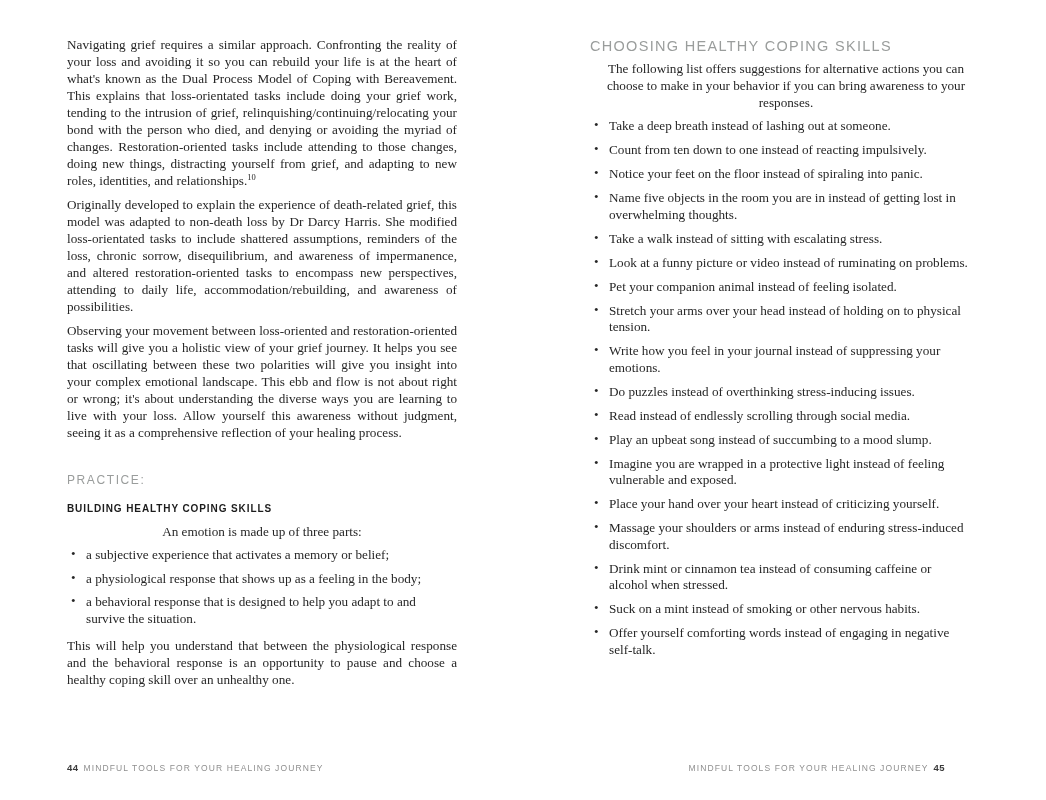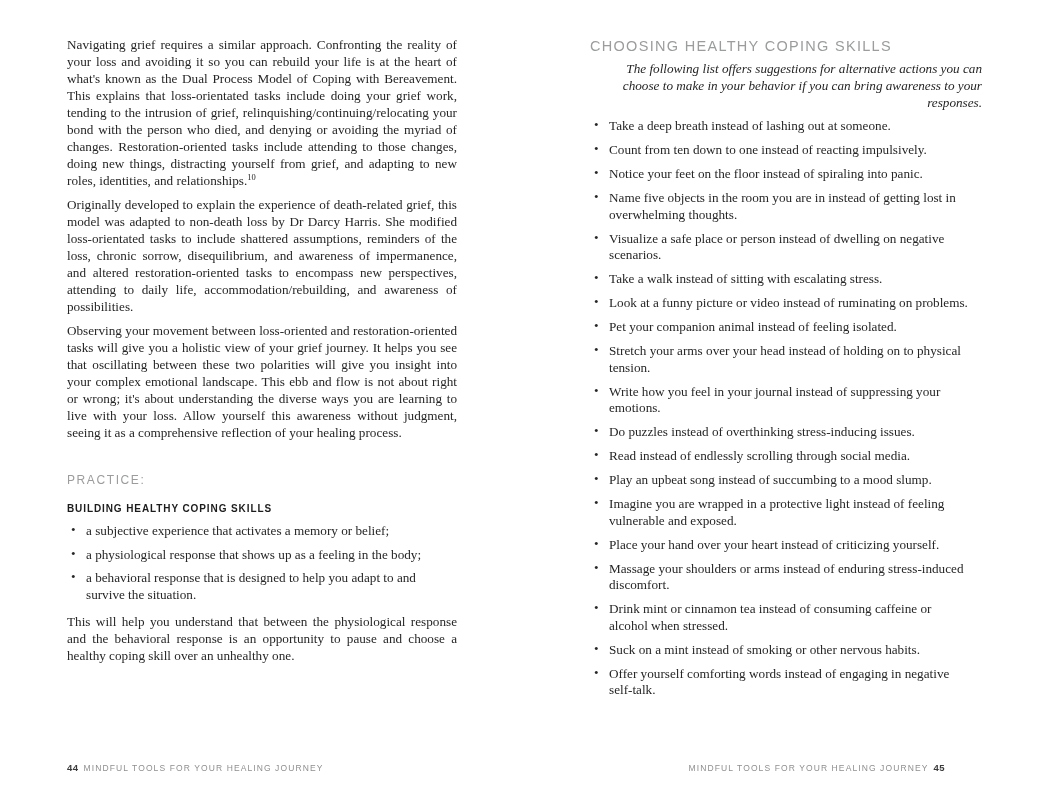--- a/index.html
+++ b/index.html
@@ -15,21 +15,21 @@
   .col { position: absolute; }
   .col-left  { left: 67px;  top: 36px; width: 390px; }
   .col-right { left: 590px; top: 38px; width: 392px; }
 
   .body-text {
     font-size: 13.2px;
     line-height: 17px;
     text-align: justify;
     margin: 0 0 7px 0;
   }
-  .no-justify { text-align: right; font-style: italic; }
+  .no-justify { text-align: center; }
 
   .kicker {
     font-family: "Liberation Sans", sans-serif;
     font-size: 12px;
     letter-spacing: 1.6px;
     color: #9a9d9c;
     margin: 32px 0 2px 0;
   }
   .practice-title {
     font-family: "Liberation Sans", sans-serif;
@@ -102,20 +102,21 @@
 <div class="spread">
 
   <div class="col col-left">
     <p class="body-text"><span>Navigating grief requires a similar approach. Confronting the reality of your loss and avoiding it so you can rebuild your life is at the heart of what's known as the Dual Process Model of Coping with Bereavement. This explains that loss-orientated tasks include doing your grief work, tending to the intrusion of grief, relinquishing/continuing/relocating your bond with the person who died, and denying or avoiding the myriad of changes. Restoration-oriented tasks include attending to those changes, doing new things, distracting yourself from grief, and adapting to new roles, identities, and relationships.</span><sup class="footnote">10</sup></p>
     <p class="body-text">Originally developed to explain the experience of death-related grief, this model was adapted to non-death loss by Dr Darcy Harris. She modified loss-orientated tasks to include shattered assumptions, reminders of the loss, chronic sorrow, disequilibrium, and awareness of impermanence, and altered restoration-oriented tasks to encompass new perspectives, attending to daily life, accommodation/rebuilding, and awareness of possibilities.</p>
     <p class="body-text">Observing your movement between loss-oriented and restoration-oriented tasks will give you a holistic view of your grief journey. It helps you see that oscillating between these two polarities will give you insight into your complex emotional landscape. This ebb and flow is not about right or wrong; it's about understanding the diverse ways you are learning to live with your loss. Allow yourself this awareness without judgment, seeing it as a comprehensive reflection of your healing process.</p>
 
     <div class="kicker">PRACTICE:</div>
     <div class="practice-title">BUILDING HEALTHY COPING SKILLS</div>
 
+    <p class="body-text no-justify">An emotion is made up of three parts:</p>
 
     <ul class="bullets">
 
         <li><span>a subjective experience that activates a memory or belief;</span></li>
 
         <li><span>a physiological response that shows up as a feeling in the body;</span></li>
 
         <li><span>a behavioral response that is designed to help you adapt to and survive the situation.</span></li>
       </ul>
 
@@ -129,21 +130,20 @@
     <ul class="bullets">
 
         <li><span>Take a deep breath instead of lashing out at someone.</span></li>
 
         <li><span>Count from ten down to one instead of reacting impulsively.</span></li>
 
         <li><span>Notice your feet on the floor instead of spiraling into panic.</span></li>
 
         <li><span>Name five objects in the room you are in instead of getting lost in overwhelming thoughts.</span></li>
 
-        <li><span>Visualize a safe place or person instead of dwelling on negative scenarios.</span></li>
 
         <li><span>Take a walk instead of sitting with escalating stress.</span></li>
 
         <li><span>Look at a funny picture or video instead of ruminating on problems.</span></li>
 
         <li><span>Pet your companion animal instead of feeling isolated.</span></li>
 
         <li><span>Stretch your arms over your head instead of holding on to physical tension.</span></li>
 
         <li><span>Write how you feel in your journal instead of suppressing your emotions.</span></li>

